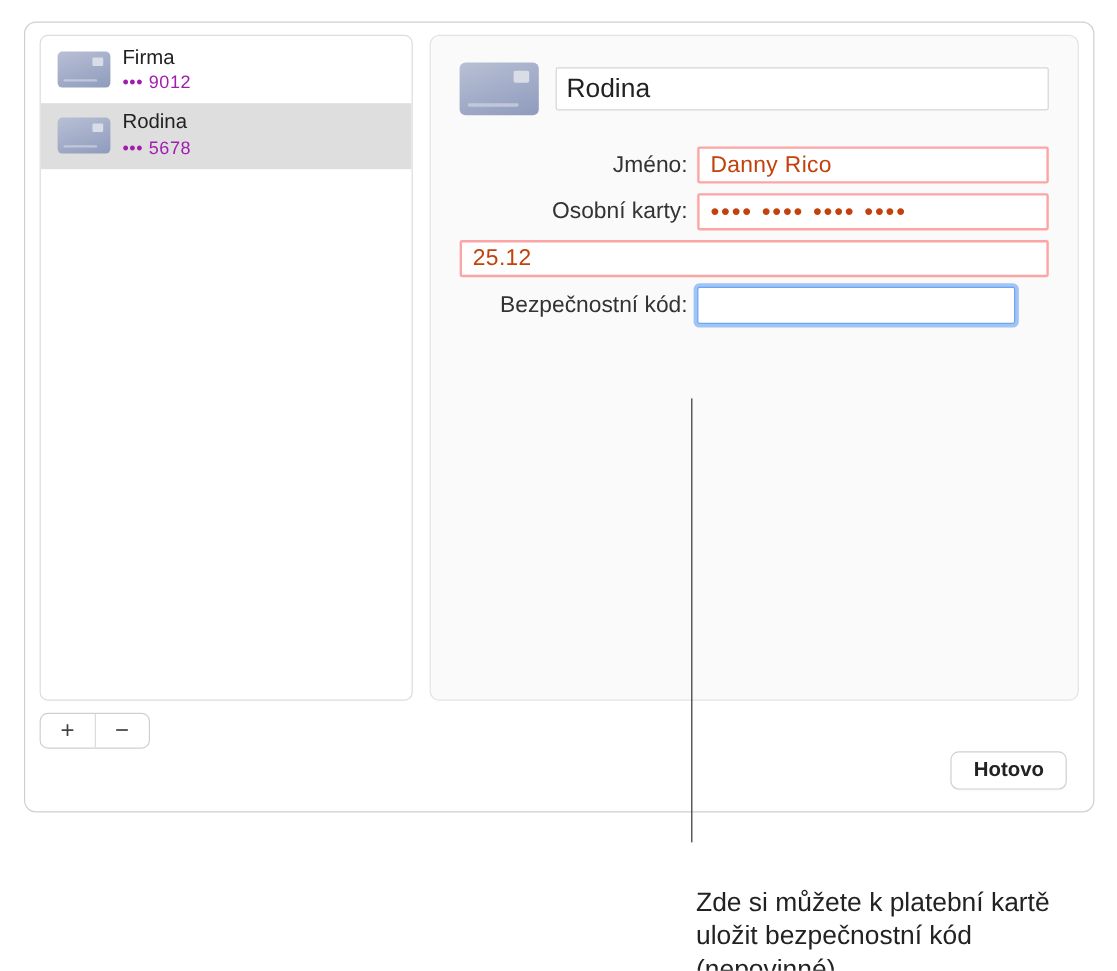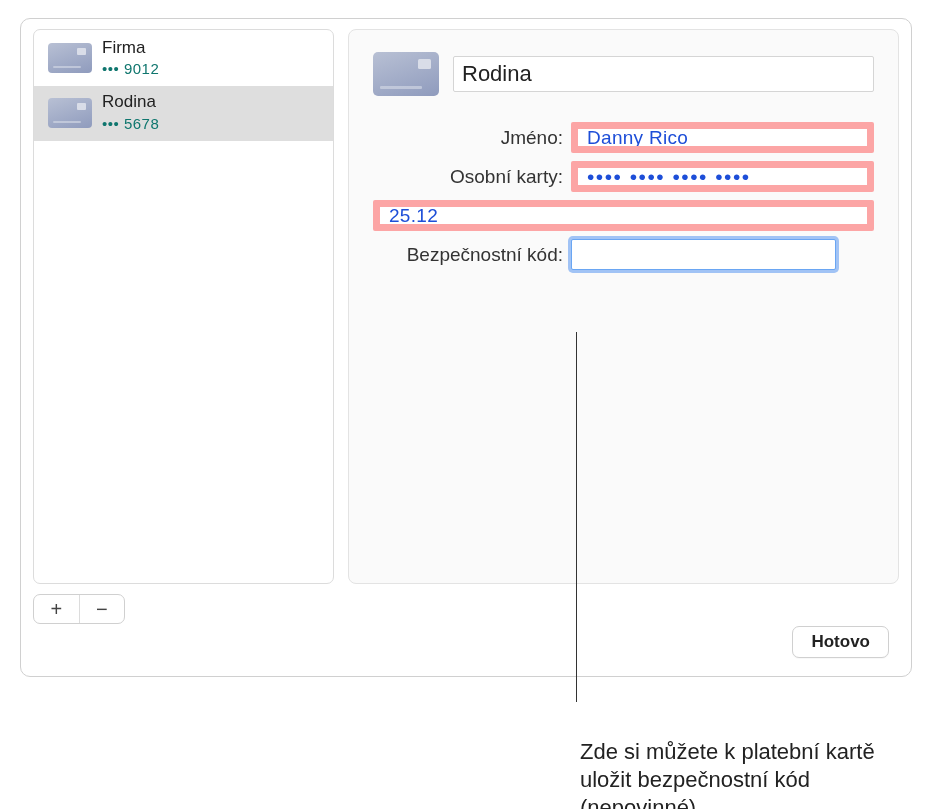--- a/index.html
+++ b/index.html
@@ -65,21 +65,21 @@
       content: "";
       position: absolute;
       left: 5px; bottom: 5px;
       width: 28px; height: 2px;
       background: #cfd4e2;
       opacity: .7;
       border-radius: 1px;
     }
     .card-text { display: flex; flex-direction: column; gap: 2px; }
     .card-name { font-size: 17px; font-weight: 400; color: #222; line-height: 1.2; }
-    .card-suffix { font-size: 15px; color: #0f766e; line-height: 1.2; letter-spacing: .5px; }
+    .card-suffix { font-size: 15px; color: #a21caf; line-height: 1.2; letter-spacing: .5px; }
 
     
     .detail {
       flex: 1;
       border: 1px solid #e3e3e3;
       border-radius: 8px;
       background: #fafafa;
       padding: 22px 24px 20px 24px;
     }
     .title-row {
@@ -132,26 +132,26 @@
     }
     .form-label {
       width: 190px;
       text-align: right;
       font-size: 19px;
       color: #333;
     }
     .form-input {
       flex: 1;
       height: 31px;
-      border: 7px solid #fca5a5;
+      border: 2px solid #fca5a5;
       border-radius: 2px;
       background: #fff;
       font-size: 19px;
       padding: 2px 9px;
-      color: #1d4ed8;
+      color: #c2410c;
       outline: none;
       letter-spacing: .3px;
     }
     .form-input.masked { letter-spacing: 1.5px; font-size: 21px; line-height: 28px; }
     .form-input.focused {
       border: 1px solid #6aa6f3;
       box-shadow: 0 0 0 3px rgba(88,150,240,.55);
       position: relative;
       z-index: 2;
     }

